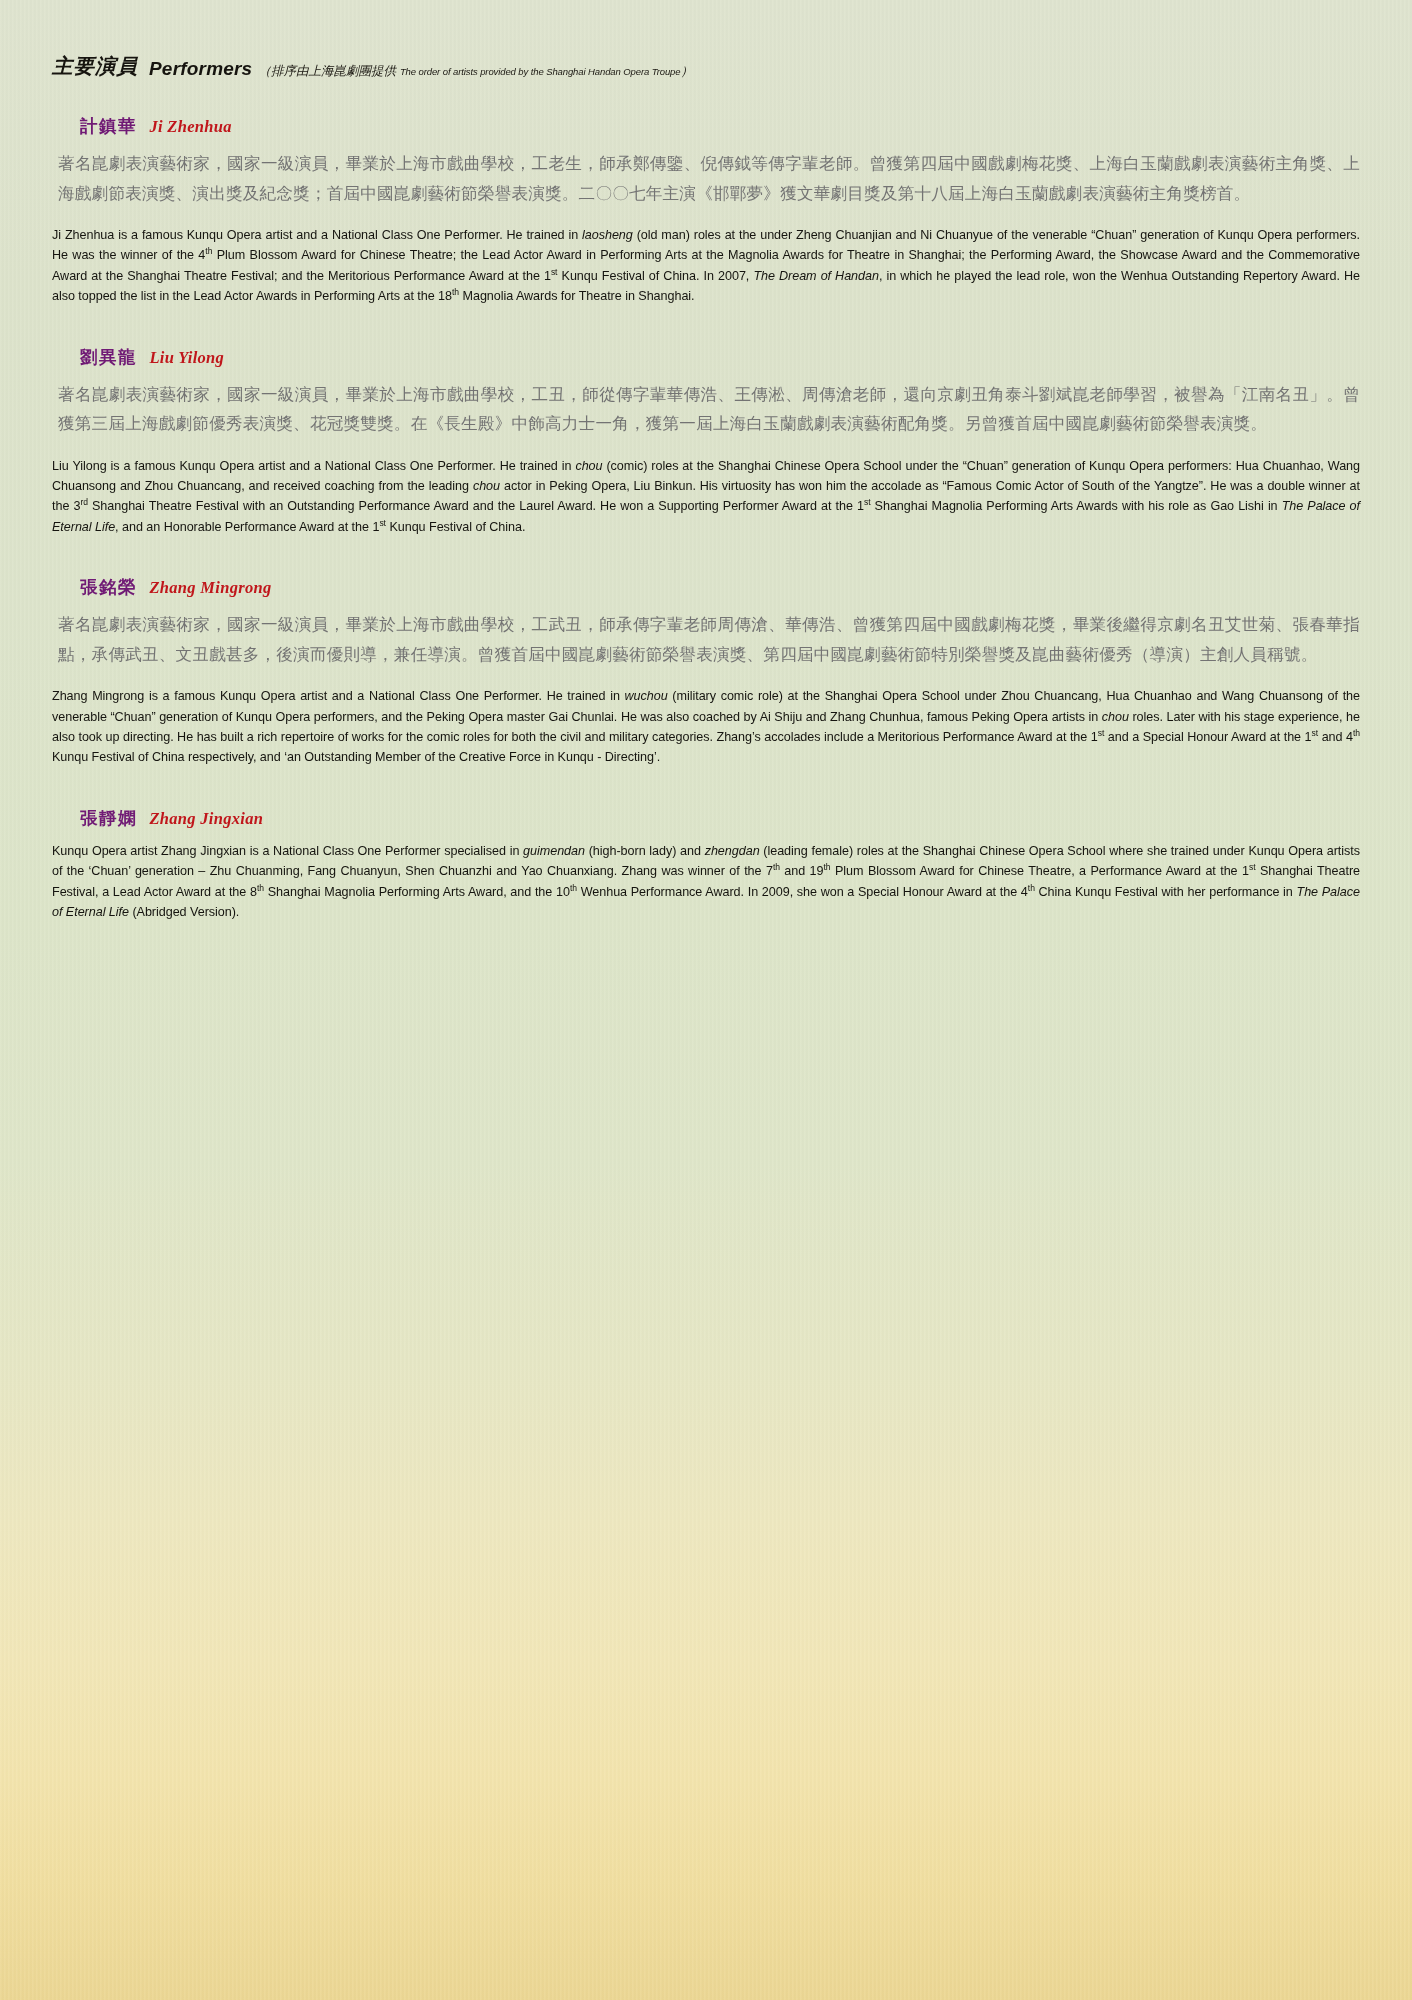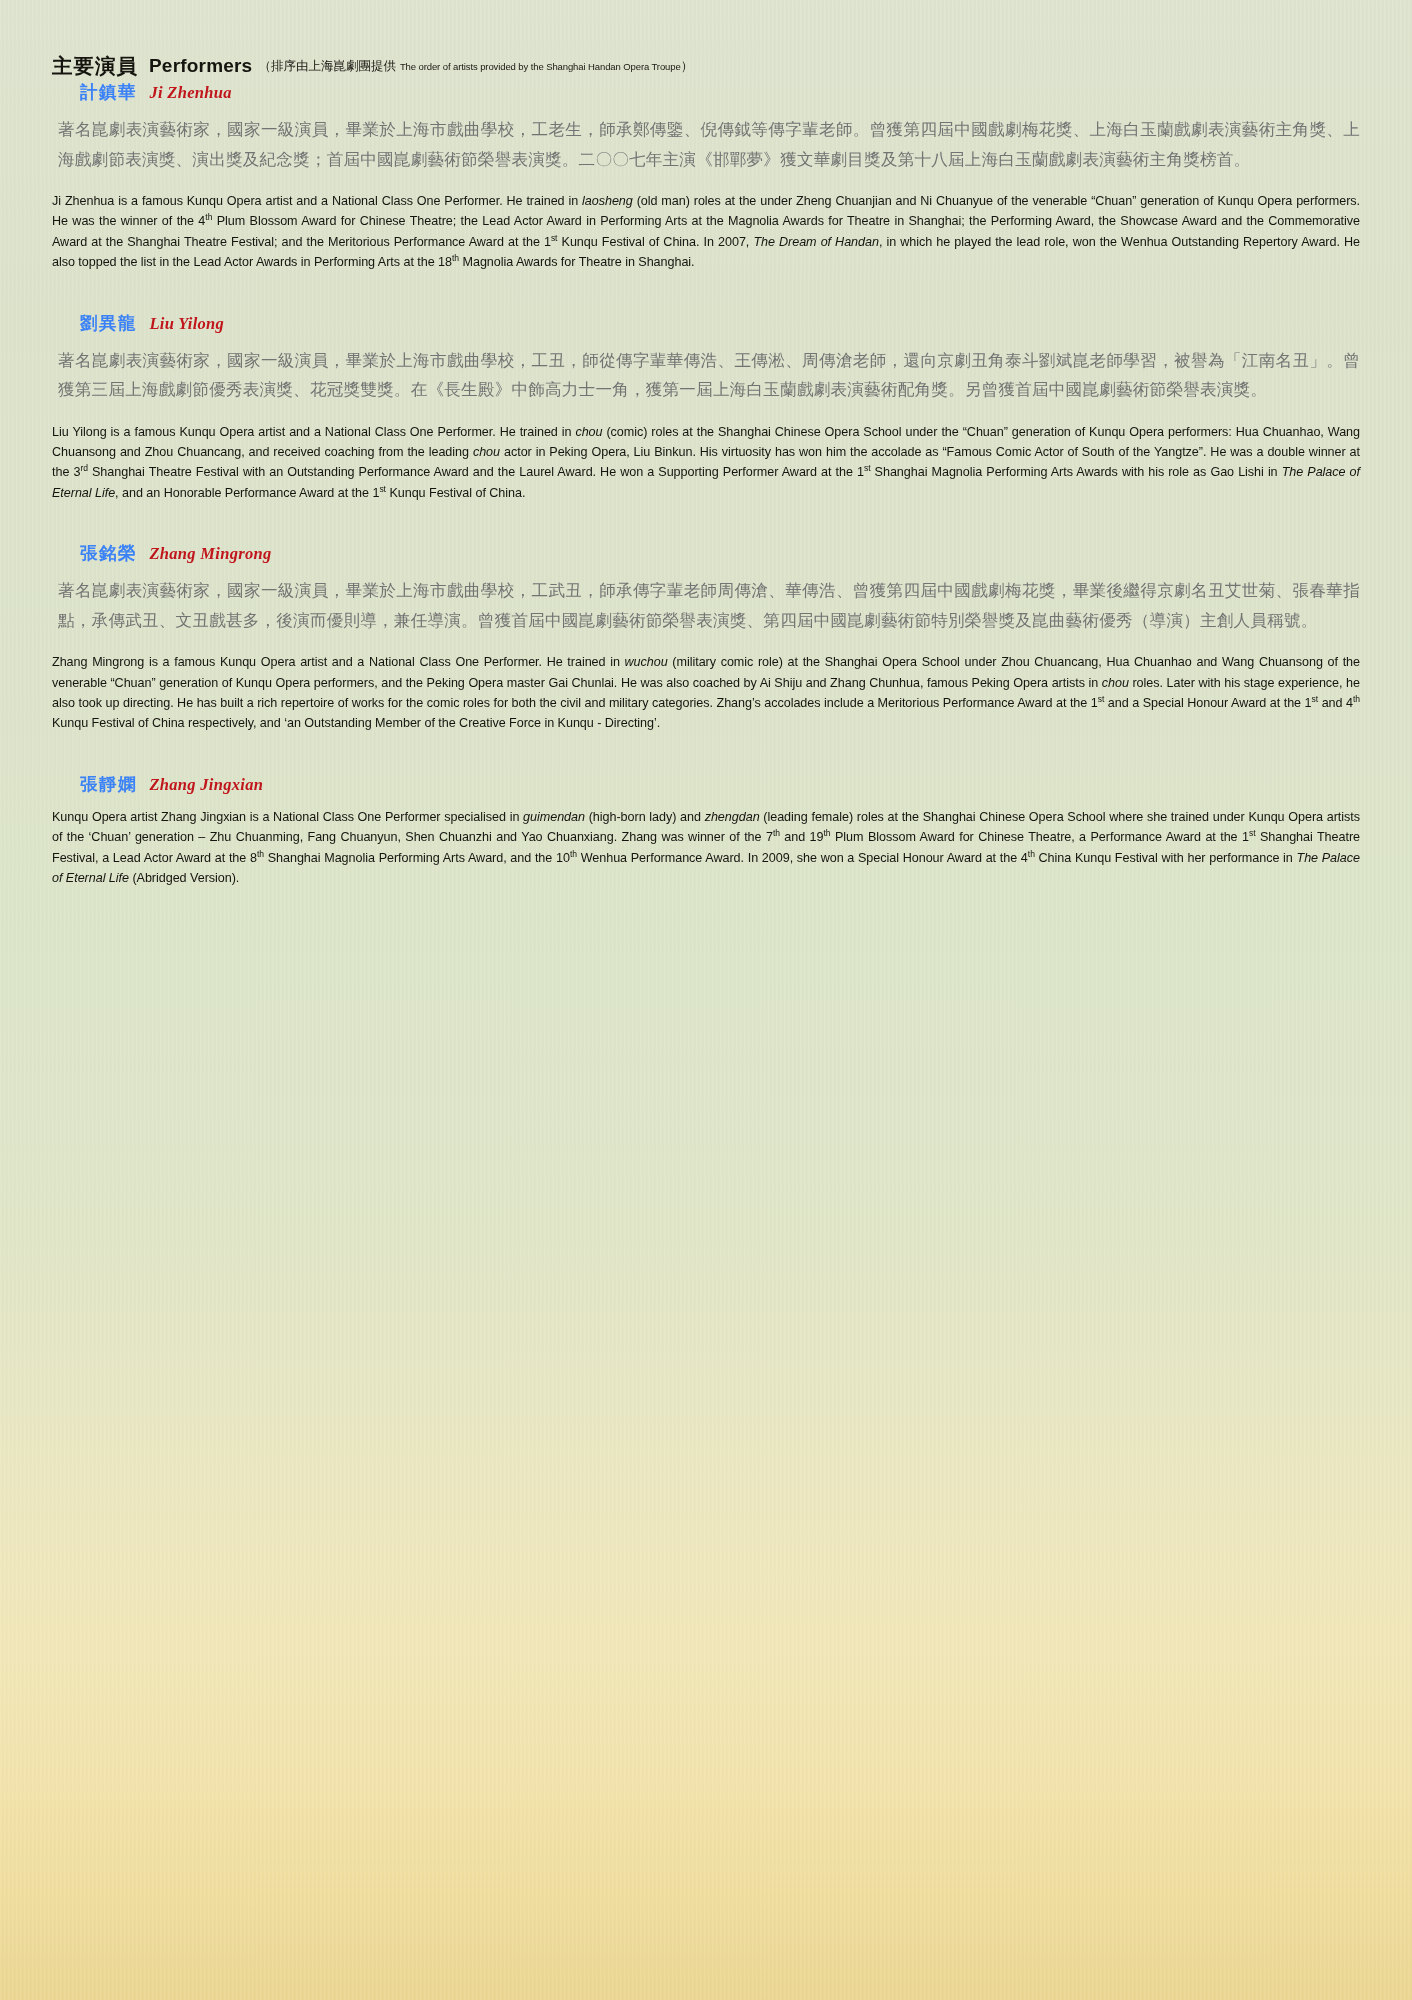--- a/index.html
+++ b/index.html
@@ -39,22 +39,24 @@
   }
   .page {
     position: relative;
     z-index: 1;
     padding: 52px 52px 0 52px;
     box-sizing: border-box;
   }
   
   .doc-header {
     display: flex;
-    align-items: center;
+    align-items: flex-end;
     flex-wrap: wrap;
+    margin-bottom: 34px;
+    font-style: italic;
   }
   .header-cn {
     font-family: "DejaVu Sans", sans-serif;
     font-size: 20.5px;
     font-weight: bold;
     color: #16140f;
     letter-spacing: 1px;
   }
   .header-en {
     font-size: 19px;
@@ -79,21 +81,21 @@
   .performer {
     margin-bottom: 38px;
   }
   .performer-name {
     margin-bottom: 11px;
   }
   .name-cn {
     font-family: Liberation Sans, sans-serif;
     font-size: 17.5px;
     font-weight: bold;
-    color: #3b82f6;
+    color: #701a75;
     letter-spacing: 1.5px;
     padding-left: 28px;
   }
   .name-en {
     font-family: "Liberation Serif", serif;
     font-size: 16.5px;
     font-weight: bold;
     color: #c0161b;
     margin-left: 8px;
     letter-spacing: 0.3px;

